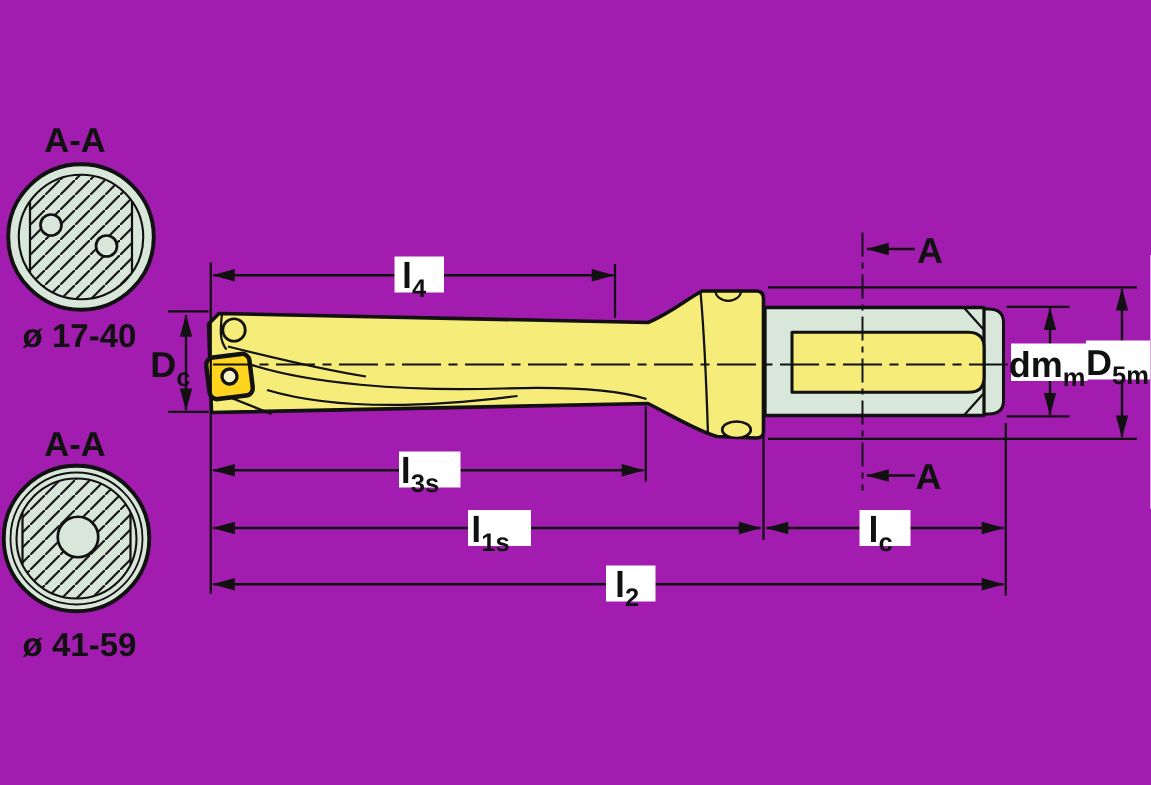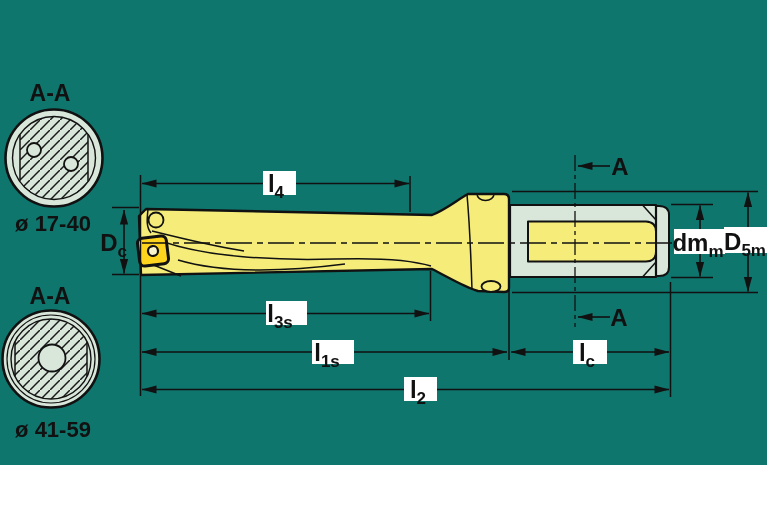--- a/index.html
+++ b/index.html
@@ -1,16 +1,16 @@
 <!DOCTYPE html>
 <html><head>
 <meta charset="utf-8">
 <style>
   html,body{margin:0;padding:0;background:#ffffff;}
-  .figure-wrap{width:767px;height:465px;position:relative;background:#0f766e;overflow:hidden;}
+  .figure-wrap{width:767px;height:523px;position:relative;background:#a21caf;overflow:hidden;}
   svg{display:block;}
   text{font-family:"Liberation Sans","DejaVu Sans",sans-serif;font-weight:bold;fill:#111;}
   .dim-main{font-size:24px;}
   .dim-sub{font-size:17px;}
   .sec-title{font-size:23px;}
   .sec-range{font-size:22px;}
   .outline{stroke:#111;stroke-linejoin:round;}
   .thin{stroke:#111;stroke-width:1.5;fill:none;}
   .dimline{stroke:#111;stroke-width:1.6;fill:none;}
   .labelbg{fill:#ffffff;stroke:none;}

